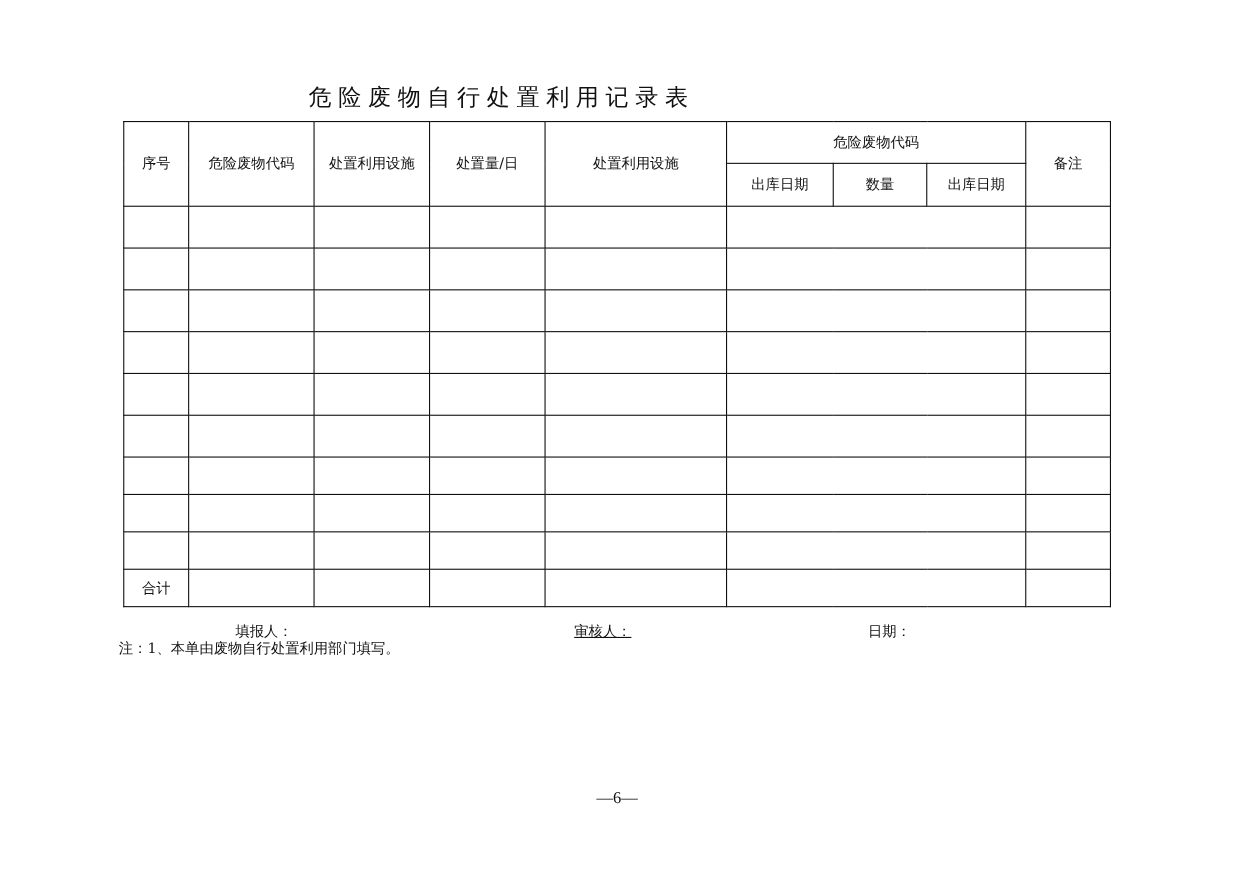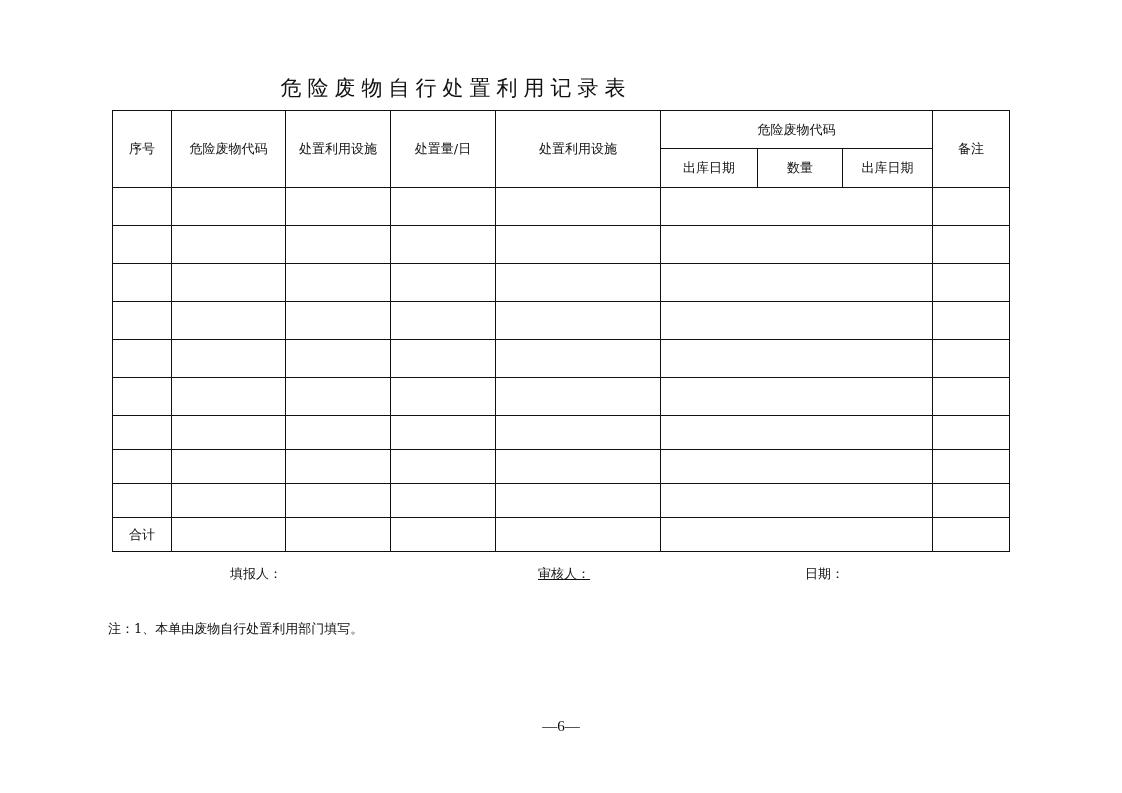--- a/index.html
+++ b/index.html
@@ -9,24 +9,24 @@
       font-family:"DejaVu Serif","Liberation Serif",serif; font-size:21px; letter-spacing:6px; color:#111;
     }
     table.rec {
       position:absolute; left:112px; top:110px; border-collapse:collapse; table-layout:fixed;
       font-family:"DejaVu Sans","Liberation Sans",sans-serif; font-size:13px;
     }
     table.rec td, table.rec th {
       border:1.4px solid #111; padding:0; text-align:center; vertical-align:middle; font-weight:normal;
     }
     .sig {
-      position:absolute; top:565px; font-family:"DejaVu Serif","Liberation Serif",serif; font-size:13px;margin-left:16px;
+      position:absolute; top:565px; font-family:"DejaVu Serif","Liberation Serif",serif; font-size:13px;
     }
     .notes {
-      position:absolute; left:108px; top:618px; font-family:"DejaVu Serif","Liberation Serif",serif; font-size:13px; line-height:22px;
+      position:absolute; left:108px; top:580px; font-family:"DejaVu Serif","Liberation Serif",serif; font-size:13px; line-height:22px;
     }
     .notes .indent { padding-left:28px; }
     .pagenum {
       position:absolute; left:0; width:1122px; top:718px; text-align:center;
       font-family:"Liberation Serif","DejaVu Serif",serif; font-size:15px;
     }
   </style>
 </head>
 <body>
 

